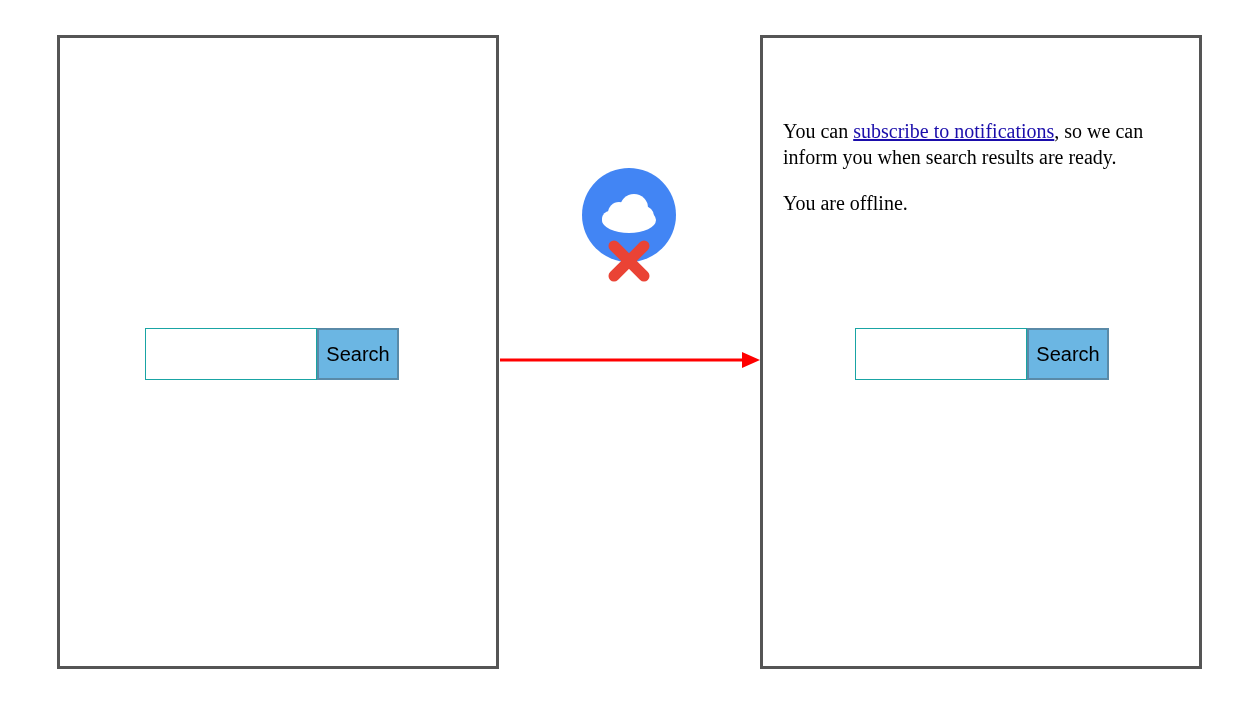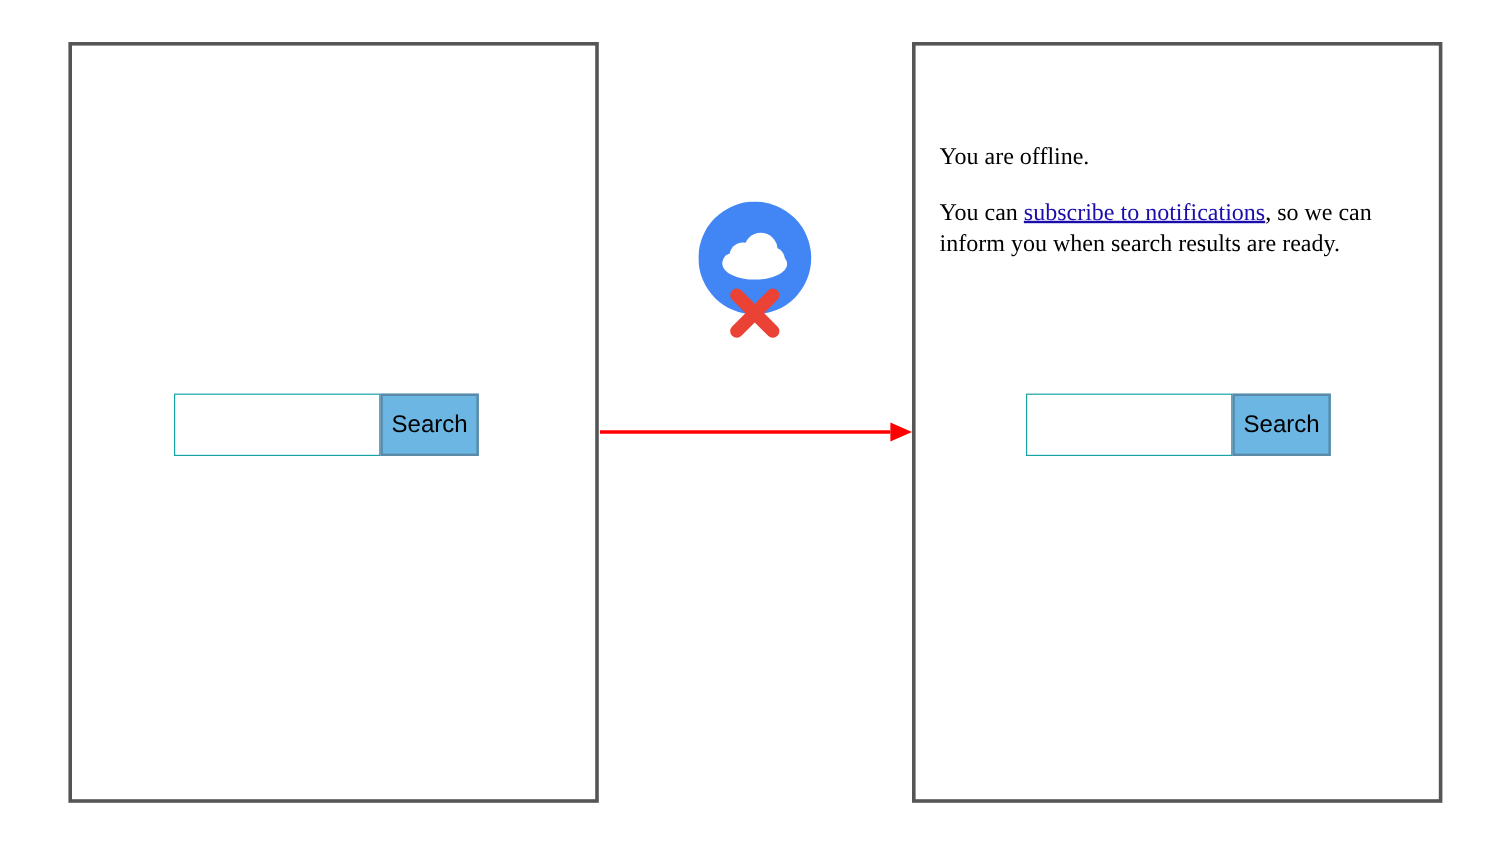--- a/index.html
+++ b/index.html
@@ -89,24 +89,24 @@
 
 <div class="panel panel-left">
   <div class="search-group">
     <input type="text" class="search-input" value="" style="">
     <button class="search-button">Search</button>
   </div>
 </div>
 
 <div class="panel panel-right">
   <div class="offline-msg">
-    <p>You are offline.</p>
     <p>
       <span>You can </span><a href="#">subscribe to notifications</a><span>, so we can inform you when search results are ready.</span>
     </p>
+    <p>You are offline.</p>
   </div>
   <div class="search-group" style="left:92px;">
     <input type="text" class="search-input" value="" style="">
     <button class="search-button">Search</button>
   </div>
 </div>
 
 <div class="arrow">
   <svg width="260" height="20" viewBox="0 0 260 20">
     <line x1="0" y1="10" x2="242" y2="10" stroke="#ff0000" stroke-width="3"></line>

